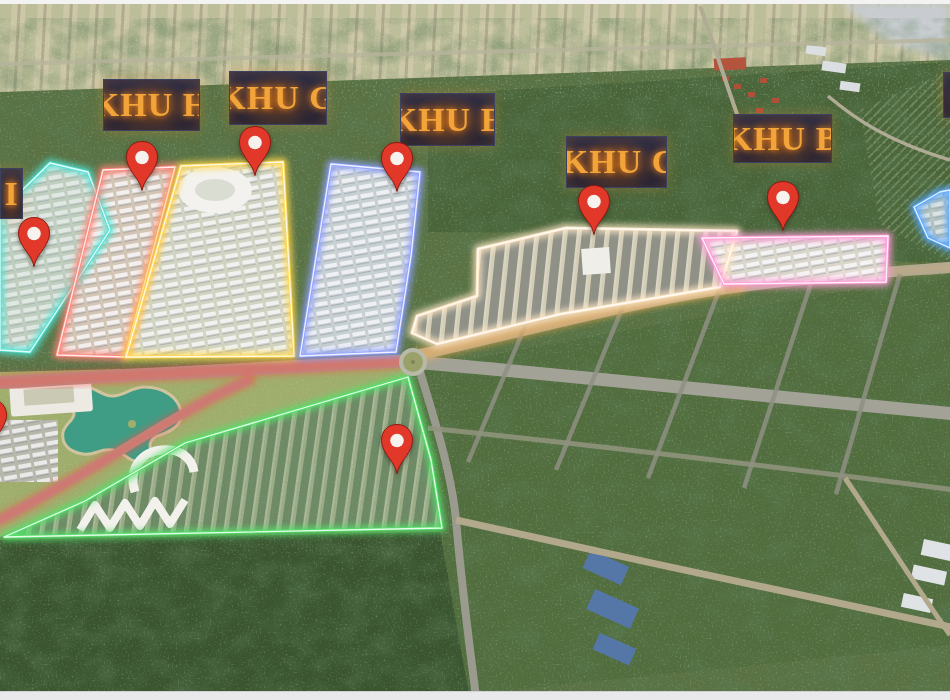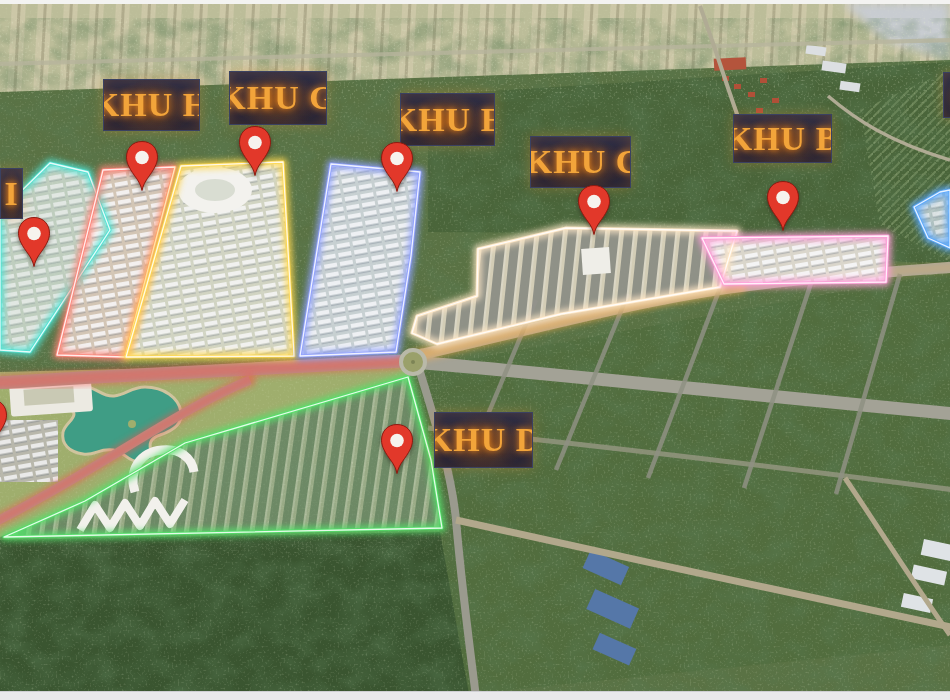--- a/index.html
+++ b/index.html
@@ -222,29 +222,26 @@
     </div>
 <div class="zlabel" style="left: 103px; top: 79px; width: 97px; height: 52px;">
       <span>KHU H</span>
     </div>
 <div class="zlabel" style="left: 229px; top: 71px; width: 98px; height: 54px; text-align: right;">
       <span>KHU G</span>
     </div>
 <div class="zlabel" style="left: 400px; top: 93px; width: 95px; height: 53px; text-align: center;">
       <span>KHU E</span>
     </div>
-<div class="zlabel" style="left: 530px; top: 136px; width: 101px; height: 52px; padding-left: 6px;">
+<div class="zlabel" style="left: 566px; top: 136px; width: 101px; height: 52px; padding-left: 6px;">
       <span>KHU C</span>
     </div>
 <div class="zlabel" style="left: 733px; top: 114px; width: 99px; height: 49px;">
       <span>KHU B</span>
     </div>
-<div class="zlabel" style="left: 434px; top: 412px; width: 99px; height: 56px;">
-      <span>KHU D</span>
-    </div>
 <div class="zlabel" style="left: 943px; top: 72px; width: 40px; height: 46px;">
       <span></span>
     </div>
 
 <div class="pin" style="left: 17px; top: 216px;">
       <svg viewBox="0 0 34 52" width="34" height="52">
         <path d="M17,1.5 C26.7,1.5 32.5,8.6 32.5,17.2 C32.5,23.8 28.6,30 22.6,38.2 C20,41.8 18,45.6 17,50.5 C16,45.6 14,41.8 11.4,38.2 C5.4,30 1.5,23.8 1.5,17.2 C1.5,8.6 7.3,1.5 17,1.5 Z" fill="#e2382a"></path>
         <circle cx="17" cy="17.5" r="6.8" fill="#f6f3ee"></circle>
       </svg>
     </div>

